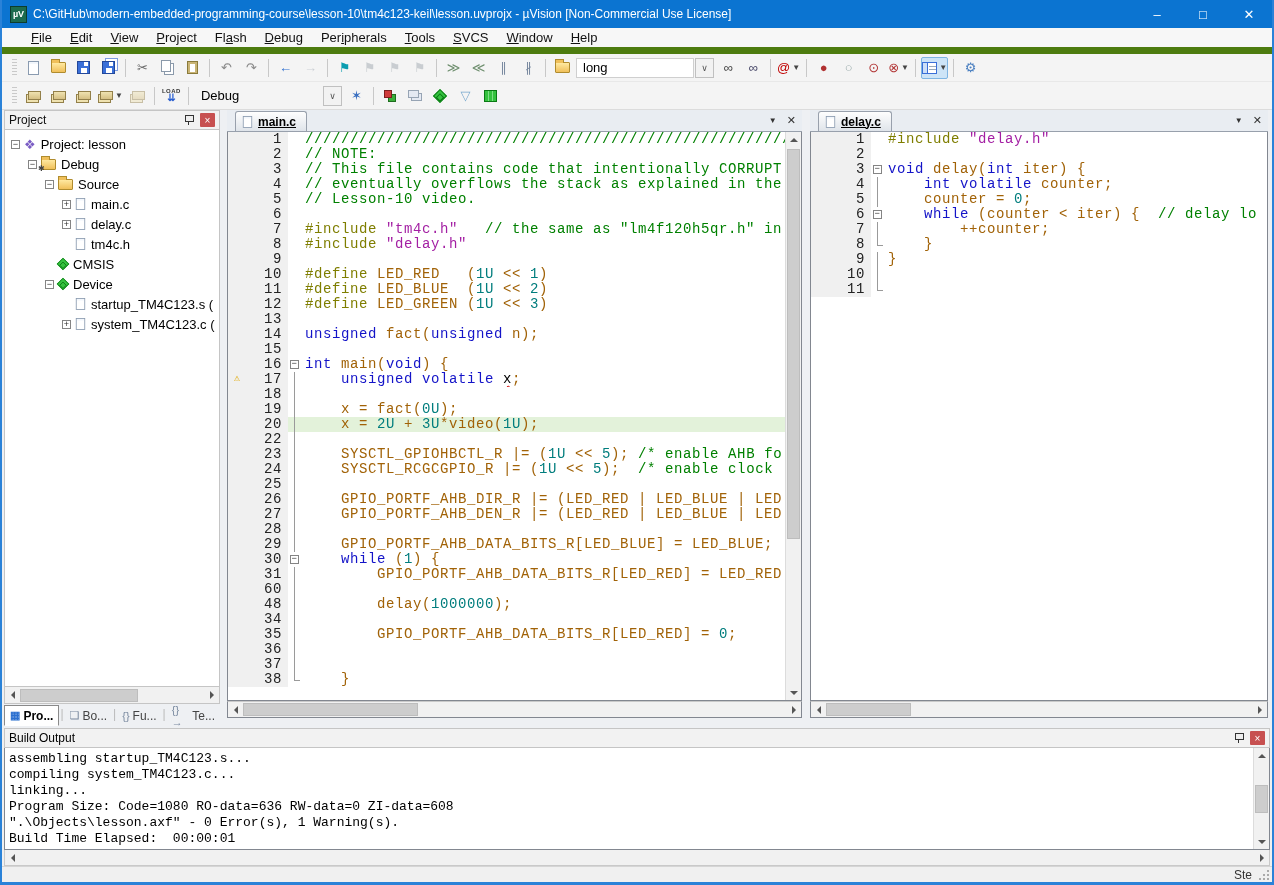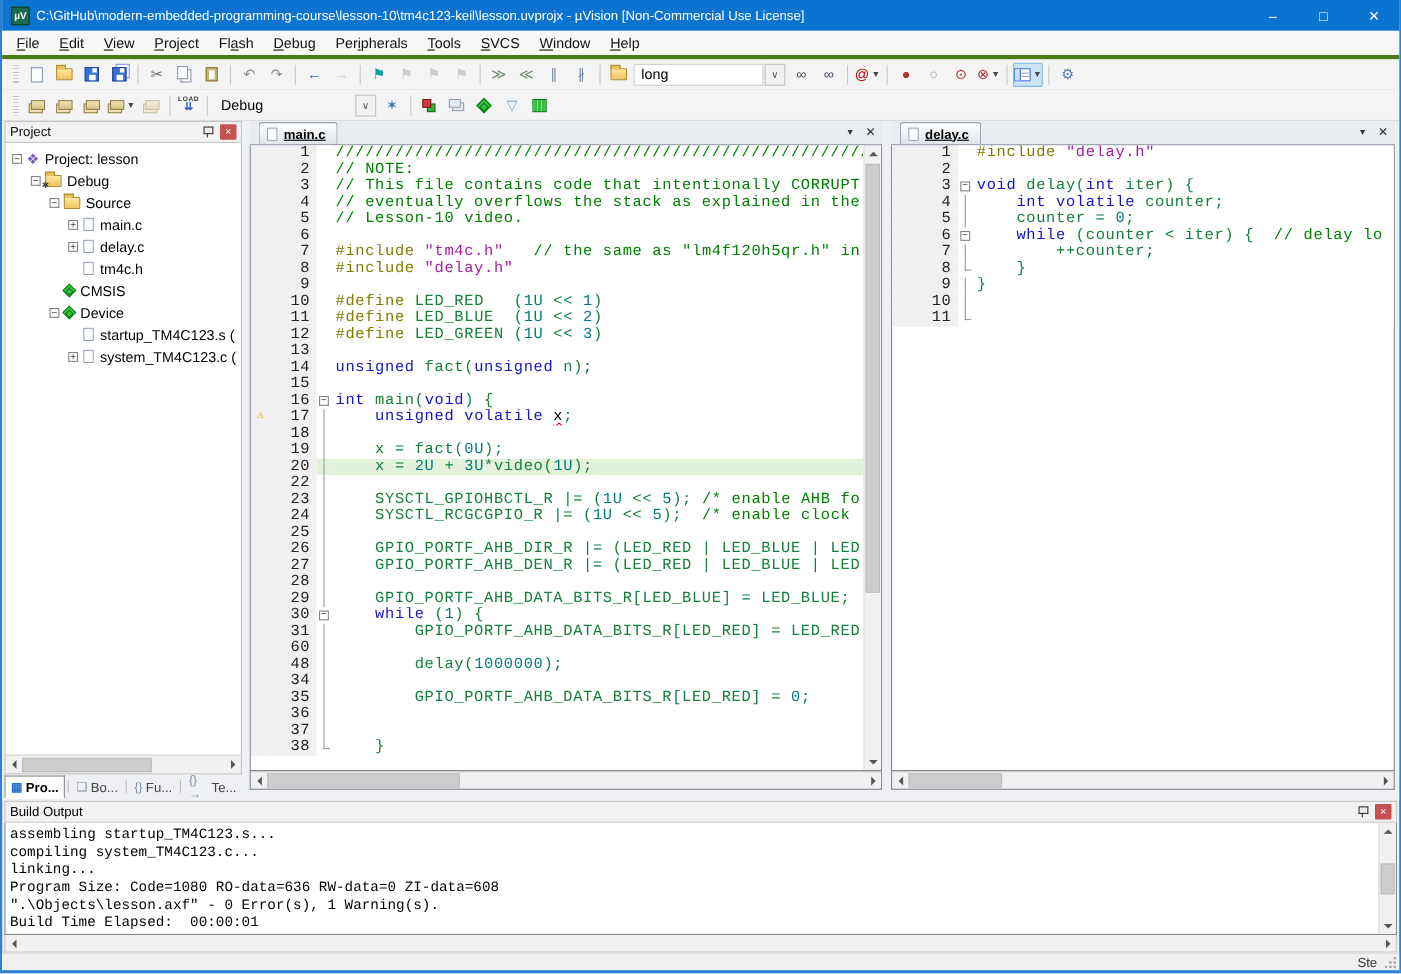--- a/index.html
+++ b/index.html
@@ -7,21 +7,21 @@
   .window { position:relative; width:1274px; height:885px; border-left:2px solid #2a82d8; border-right:2px solid #2a82d8; background:#f0f0f0; }
 
   
   .titlebar { position:absolute; left:0; top:0; right:0; height:28px; background:#0b74d1; display:flex; align-items:center; color:#fff; }
   .app-icon { width:17px; height:17px; margin:0 6px 0 8px; background:#1c6b4f; border:1px solid #0d3d2c; color:#fff; font-size:9px; font-weight:bold; display:flex; align-items:center; justify-content:center; }
   .title-text { font-size:12px; white-space:nowrap; overflow:hidden; flex:1; }
   .win-btns { display:flex; height:100%; }
   .win-btn { width:46px; height:100%; display:flex; align-items:center; justify-content:center; color:#fff; font-size:13px; }
 
   
-  .menubar { position:absolute; left:0; top:28px; right:0; height:26px; background:#f7f7f7; border-bottom:4px solid #4d7c0f; display:flex; align-items:center; padding-left:4px; }
+  .menubar { position:absolute; left:0; top:28px; right:0; height:26px; background:#f7f7f7; border-bottom:7px solid #4d7c0f; display:flex; align-items:center; padding-left:20px; }
   .menu-item { padding:3px 9px; font-size:13px; color:#111; }
   .menu-item u { text-decoration:underline; }
 
   
   .toolbar { position:absolute; left:0; right:0; background:#f4f4f4; display:flex; align-items:center; padding-left:10px; }
   #toolbar1 { top:54px; height:28px; border-bottom:1px solid #e8e8e8; }
   #toolbar2 { top:82px; height:28px; border-bottom:1px solid #dcdcdc; }
   .tb-grip { width:5px; height:18px; margin-right:4px; background:repeating-linear-gradient(180deg,#c9c9c9 0 1px,transparent 1px 3px); }
   .tbi { min-width:23px; height:22px; display:flex; align-items:center; justify-content:center; border:1px solid transparent; border-radius:2px; margin:0 1px; font-size:13px; position:relative; }
   .tbi.hl { background:#cde4f7; border-color:#7eb4e2; }
@@ -104,21 +104,21 @@
   .ed-lines { flex:1; overflow:hidden; }
   .ed-row { height:15px; display:flex; font-family:"Liberation Mono","DejaVu Sans Mono",monospace; font-size:14px; letter-spacing:.6px; line-height:15px; white-space:pre; }
   .ed-margin { width:18px; background:#f0f0f0; flex:none; text-align:center; font-size:10px; line-height:14px; }
   .ed-num { width:42px; background:#f0f0f0; flex:none; text-align:right; padding-right:6px; color:#222; }
   .ed-fold { width:14px; flex:none; position:relative; background:#fff; }
   .ed-text { flex:1; overflow:hidden; padding-left:3px; background:#fff; }
   .ed-row.hl .ed-text, .ed-row.hl .ed-fold { background:#e3f2da; }
   .fold-box { position:absolute; left:2px; top:3px; width:9px; height:9px; border:1px solid #848484; background:#fff; font-size:9px; line-height:7px; text-align:center; color:#333; }
   .fold-line::before { content:""; position:absolute; left:6px; top:0; bottom:0; border-left:1px solid #9a9a9a; }
   .fold-end::before { content:""; position:absolute; left:6px; top:0; height:8px; width:5px; border-left:1px solid #9a9a9a; border-bottom:1px solid #9a9a9a; }
-  .tk-t { color:#15803d;margin-top:22px; } .tk-k { color:#1414c8; } .tk-c { color:#008000; }
+  .tk-t { color:#a16207;margin-top:22px; } .tk-k { color:#1414c8; } .tk-c { color:#008000; }
   .tk-p { color:#7f7e00; } .tk-s { color:#a31fa3; } .tk-n { color:#007d7d; }
   .tk-w { color:#000; text-decoration:underline wavy #d00000 1px; text-underline-offset:2px; }
   .warn-ic { color:#e0a800; }
   .ed-hscroll { height:17px; background:#f1f1f1; border:1px solid #828790; border-top:1px solid #c9c9c9; display:flex; align-items:center; }
   .ed-vscroll { width:16px; border-left:1px solid #dcdcdc; }
 
   
   .build-panel { position:absolute; left:2px; right:2px; top:728px; height:138px; display:flex; flex-direction:column; }
   .build-header { height:20px; background:#f2f2f2; border:1px solid #c5c5c5; display:flex; align-items:center; font-size:12px; padding:0 4px; }
   .build-header .ph-title { flex:1; }

